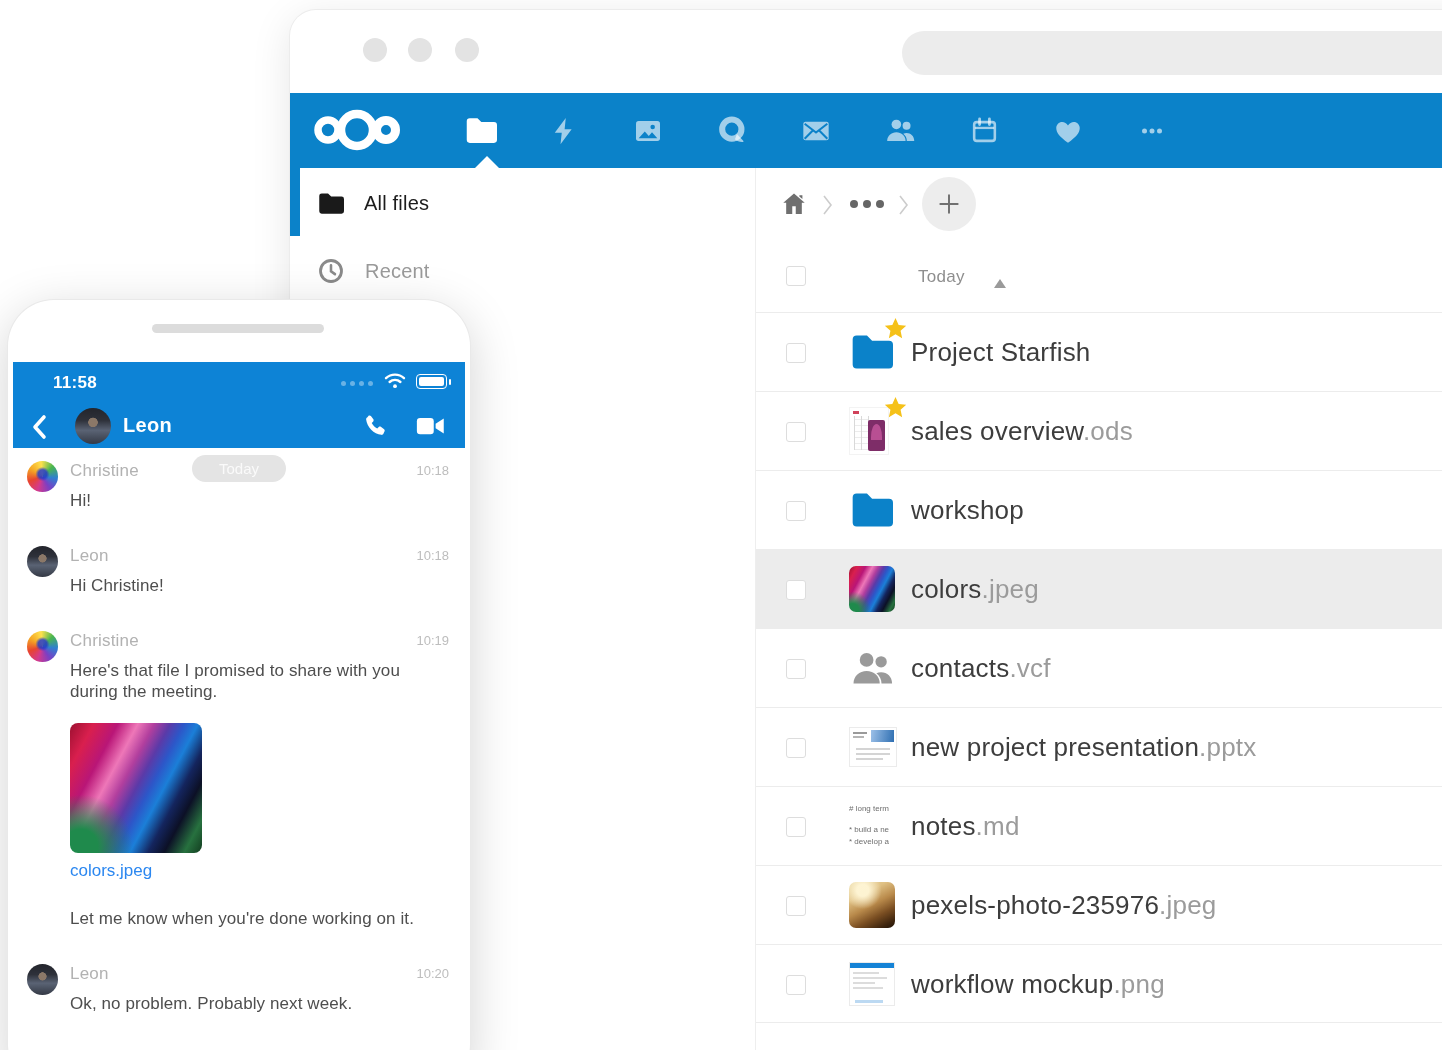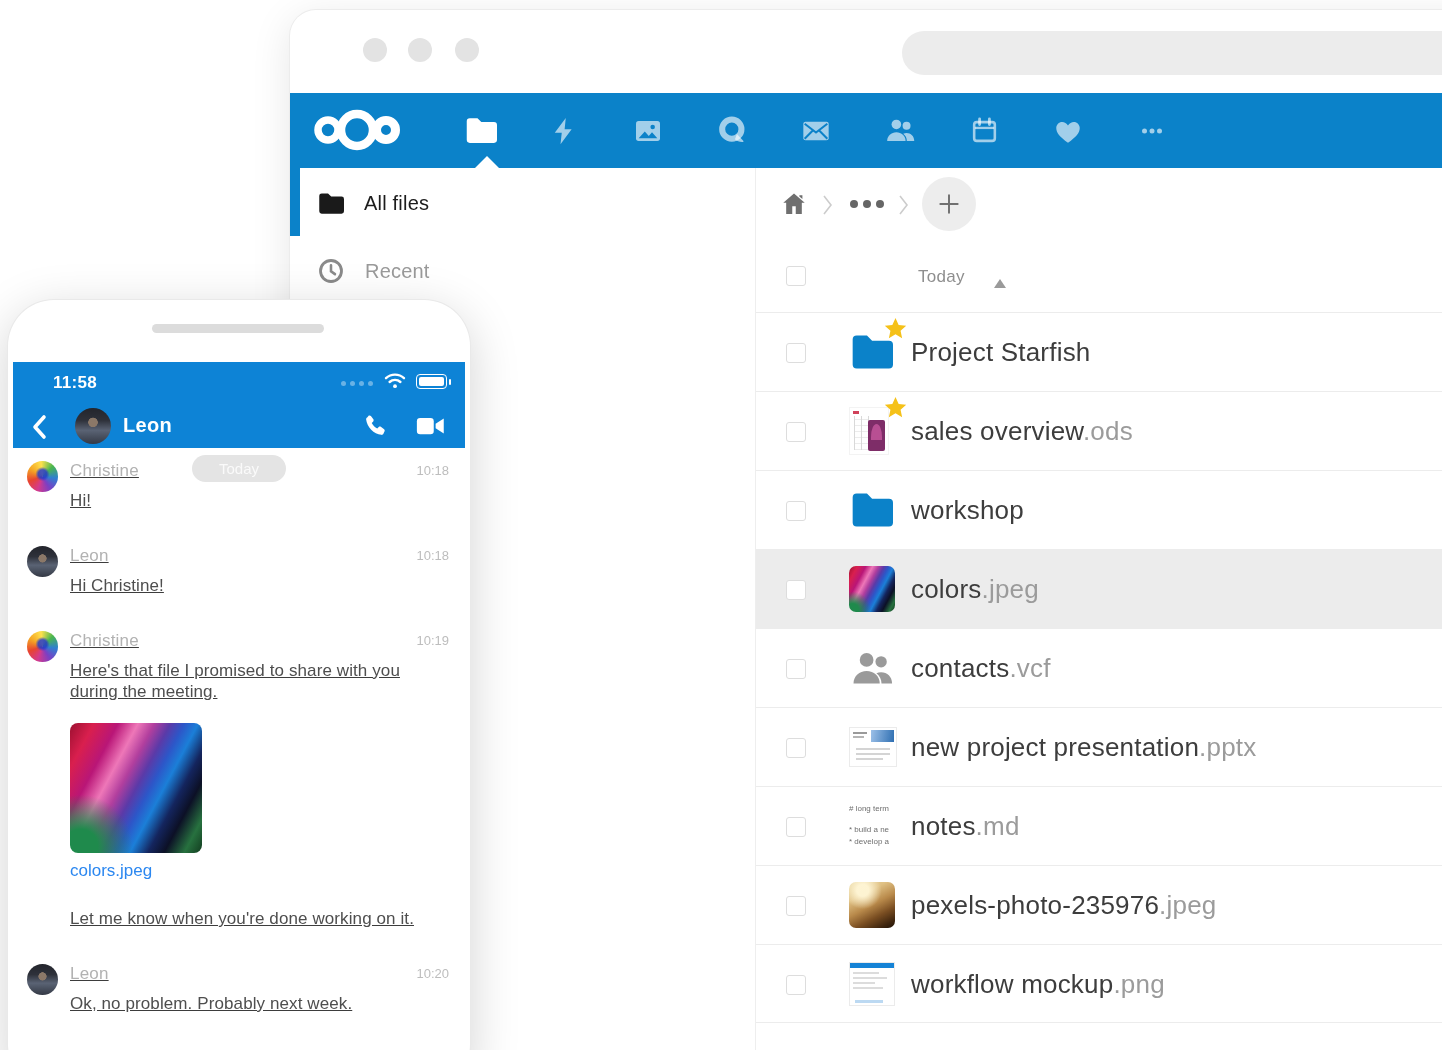--- a/index.html
+++ b/index.html
@@ -115,21 +115,21 @@
   .pheader{position:absolute;left:0;top:44px;right:0;height:42px;}
   .backbtn{position:absolute;left:14px;top:5px;color:#fff;cursor:pointer;}
   .pavatar{position:absolute;left:62px;top:2px;width:36px;height:36px;border-radius:50%;}
   .pname{position:absolute;left:110px;top:8px;color:#fff;font-size:20px;font-weight:bold;letter-spacing:.3px;}
   .callbtn{position:absolute;right:76px;top:6px;color:#fff;cursor:pointer;}
   .vidbtn{position:absolute;right:20px;top:7px;color:#fff;cursor:pointer;}
 
   .chat{position:absolute;left:0;top:86px;right:0;bottom:0;background:#fff;padding-top:13px;}
   .today-pill{position:absolute;left:50%;top:7px;transform:translateX(-50%);height:27px;line-height:27px;
               padding:0 27px;border-radius:14px;background:#e4e4e4;color:#fafafa;font-size:15px;}
-  .msg{position:relative;padding:0 16px 0 57px;text-decoration:underline;}
+  .msg{position:relative;padding:0 16px 0 57px;}
   .msg + .msg{margin-top:34px;}
   .avatar{position:absolute;left:14px;top:0;width:31px;height:31px;border-radius:50%;}
   .av-christine{background:
      radial-gradient(circle at 50% 42%, rgba(40,60,200,.85) 0 18%, rgba(40,60,200,0) 30%),
      conic-gradient(from 200deg,#d43a8c,#e8452f,#f5a623,#ffe14d,#49b64f,#2f7fd1,#7b3fc4,#d43a8c);}
   .av-leon{background:
      radial-gradient(circle at 50% 40%, #8b7868 0 16%, rgba(139,120,104,0) 18%),
      linear-gradient(180deg,#23252c 0%,#2e313a 34%,#5a6374 62%,#343945 100%);}
   .msg-author{font-size:17px;color:#b2b2b2;letter-spacing:.2px;}
   .msg-time{position:absolute;right:16px;top:2px;font-size:13px;color:#bdbdbd;}

